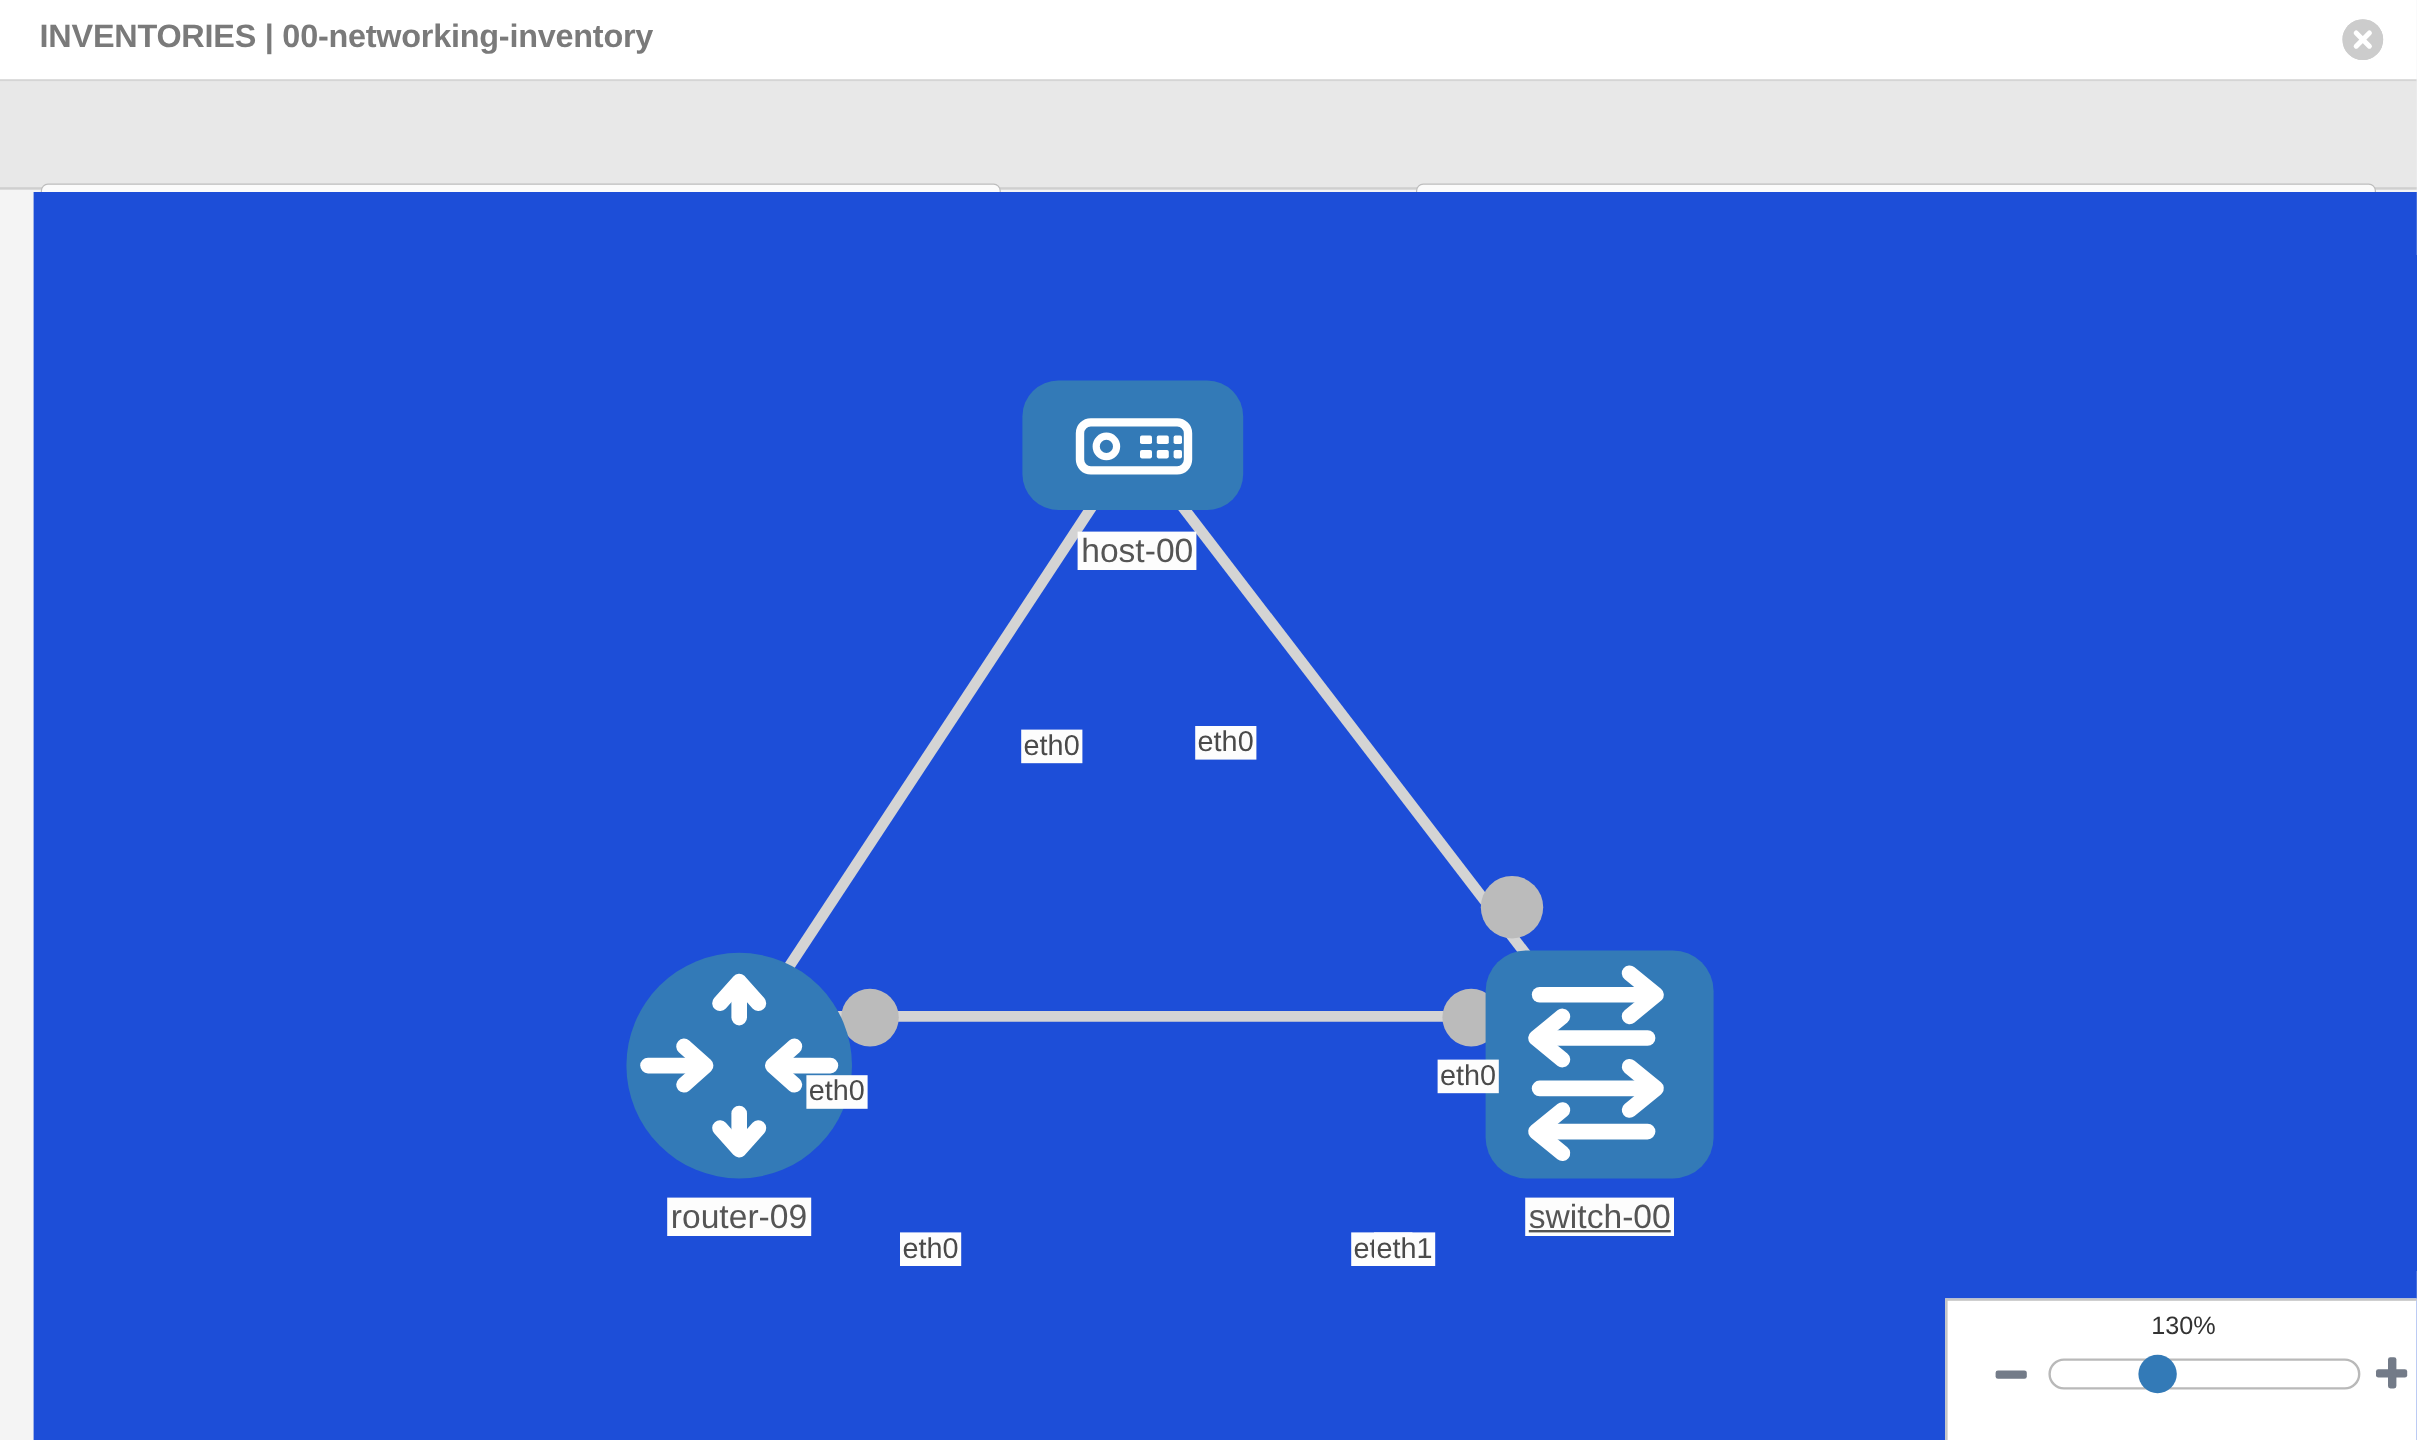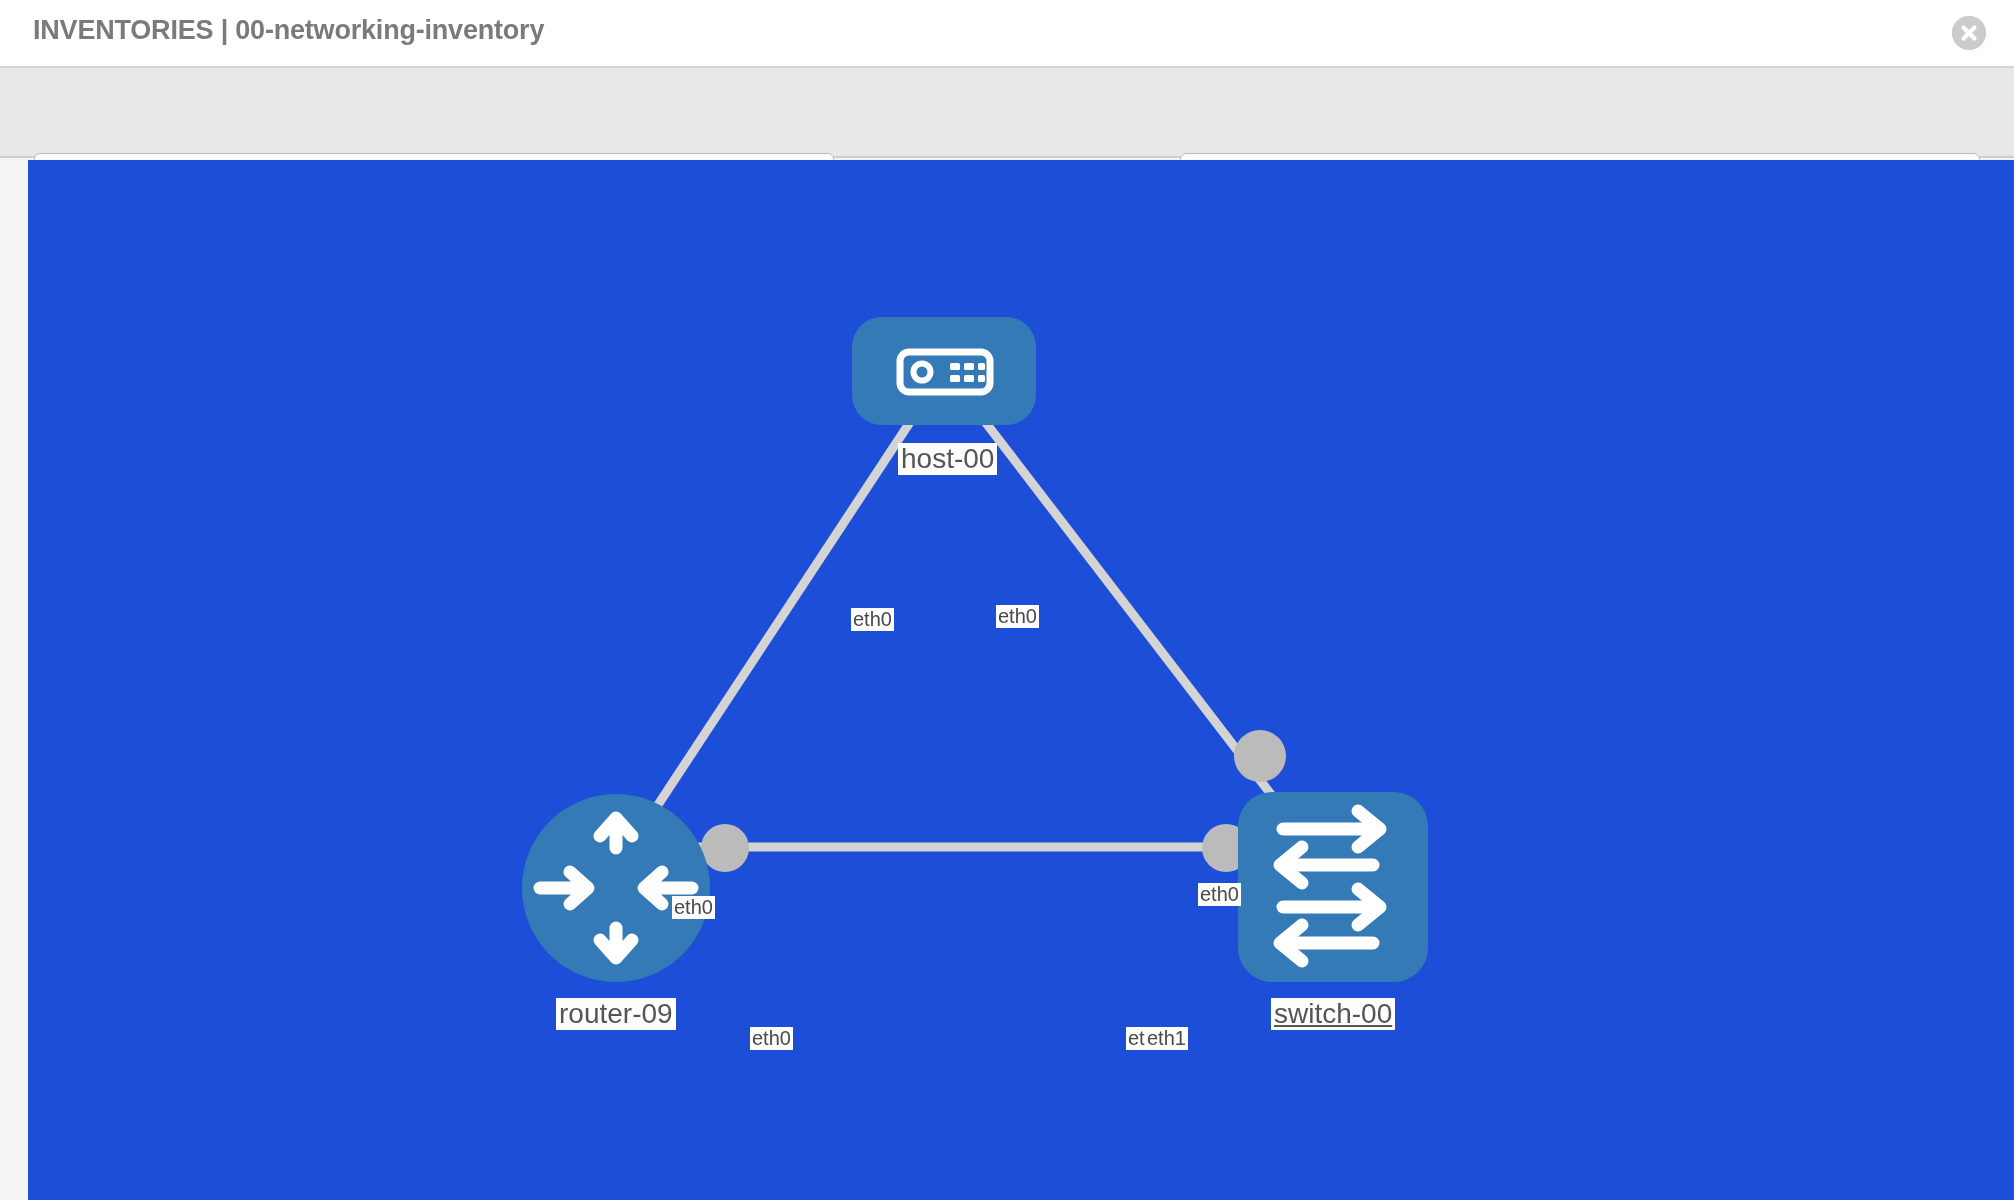--- a/index.html
+++ b/index.html
@@ -131,21 +131,21 @@
     font-size: 28px;
     color: #555555;
     background: #fdfdfd;
     padding: 0 3px;
     white-space: nowrap;
   }
 
   
   .iface-label {
     position: absolute;
-    font-size: 20px;
+    font-size: 24px;
     color: #4a4a4a;
     background: #fdfdfd;
     padding: 0 2px;
     white-space: nowrap;
   }
 
   
   .zoom-panel {
     position: absolute;
     left: 1621px; top: 1082px;
@@ -335,14 +335,24 @@
 
     <div class="iface-label" style="left:1170px; top:723px;">eth0</div>
 
     <div class="iface-label" style="left:722px; top:867px;">eth0</div>
 
     <div class="iface-label" style="left:1098px; top:867px;">eth0</div>
 
     <div class="iface-label" style="left:1117px; top:867px;text-align:center;">eth1</div>
   </div>
 
+  <div class="zoom-panel">
+    <div class="zoom-value">130%</div>
+
+    <div class="zoom-minus"></div>
+
+    <div class="zoom-track"></div>
+    <div class="zoom-handle"></div>
+
+    <div class="zoom-plus"></div>
+  </div>
 
 </div>
 
 </body></html>

